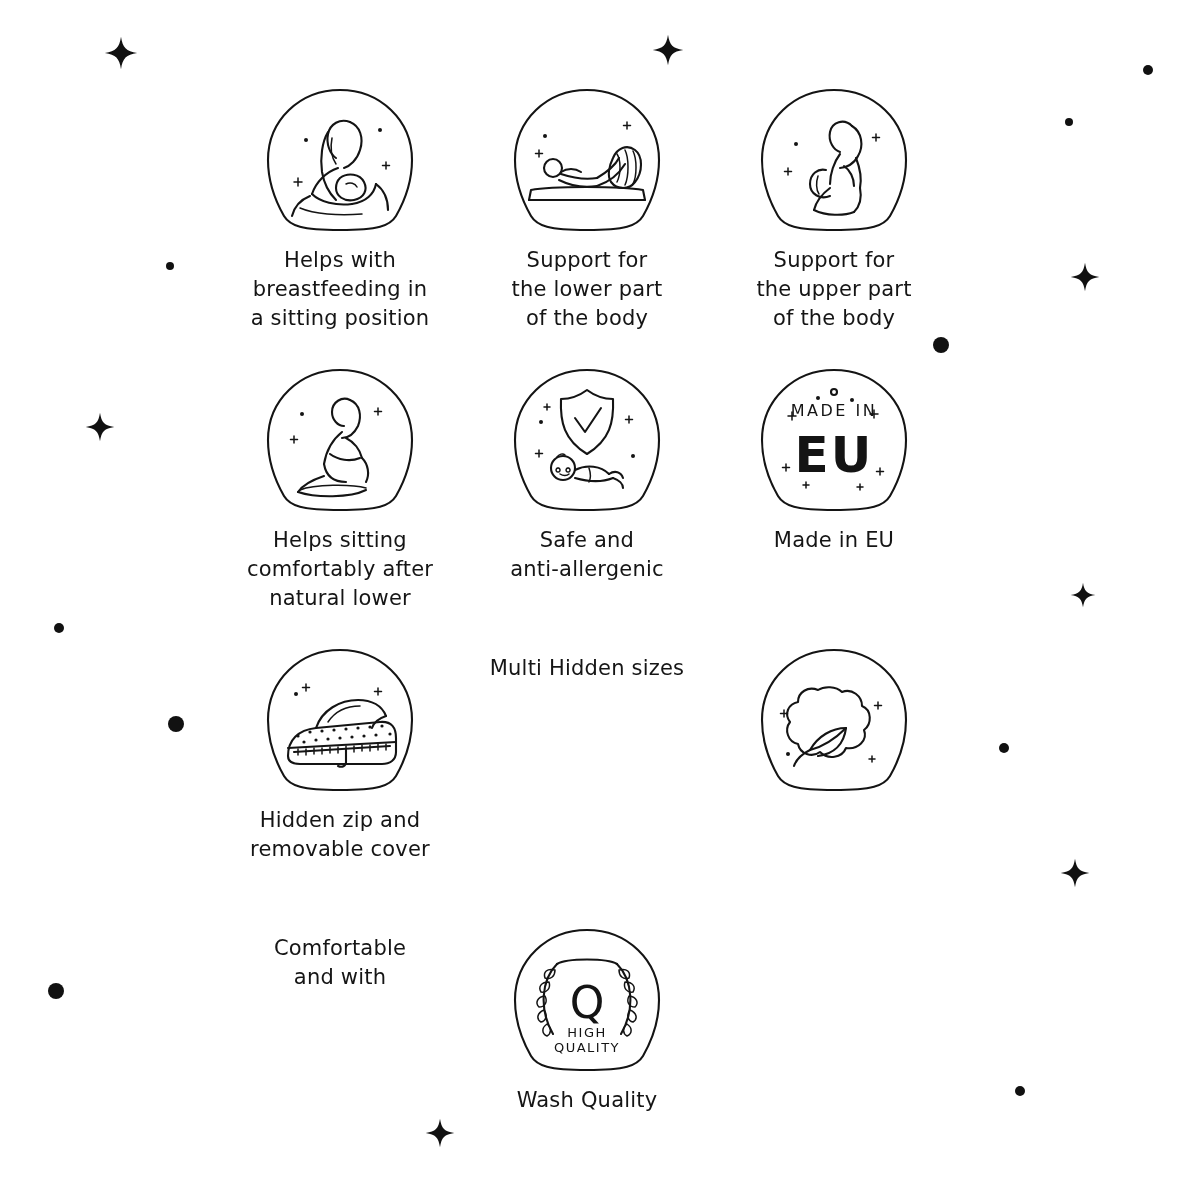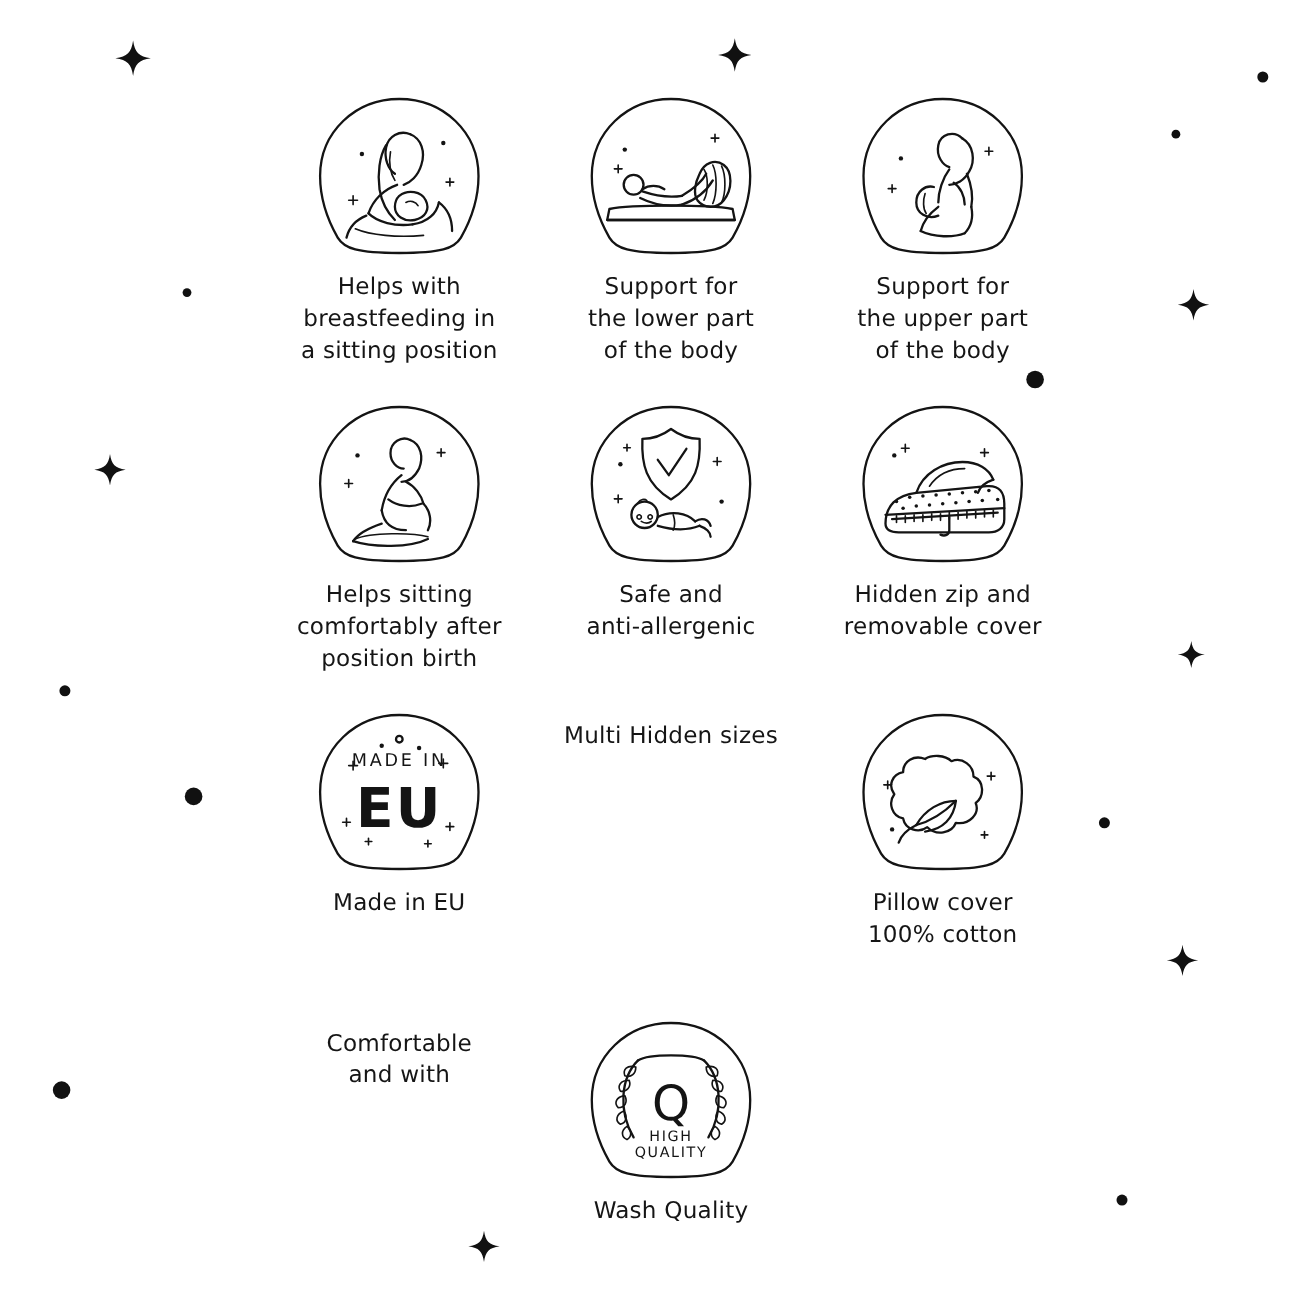--- a/index.html
+++ b/index.html
@@ -31,21 +31,21 @@
   }
   .deco.star { font-weight: 400; }
   .deco.dot {
     border-radius: 50%;
     background: #111;
   }
 
   
   .grid {
     position: absolute;
-    left: 240px;
+    left: 217px;
     top: 84px;
     width: 740px;
     display: grid;
     grid-template-columns: repeat(3, 246px);
     grid-template-rows: repeat(4, 190px);
     column-gap: 1px;
     row-gap: 90px;
   }
 
   .cell {
@@ -248,21 +248,21 @@
           <path class="ink" d="M44 128 C62 134 96 134 112 126"></path>
 
           <path class="ink-thin" d="M46 126 C60 120 98 120 112 124"></path>
           <circle class="ink-fill" cx="48" cy="50" r="2"></circle>
           <path class="ink-thin" d="M40 72 l0 7 M36.5 75.5 l7 0"></path>
           <path class="ink-thin" d="M124 44 l0 7 M120.5 47.5 l7 0"></path>
         </svg>
       </div>
       <div class="caption">Helps sitting
 comfortably after
-position birth</div>
+natural lower</div>
     </div>
 
     <div class="cell">
       <div class="badge">
         <svg viewBox="0 0 172 152">
           <path class="ink" d="M86 6 C46 6 14 36 14 76 C14 100 22 118 30 132 C36 142 48 146 86 146 C124 146 136 142 142 132 C150 118 158 100 158 76 C158 36 126 6 86 6 Z"></path>
 
           <path class="ink" d="M86 26 C78 32 68 35 60 35 C59 58 63 76 86 90 C109 76 113 58 112 35 C104 35 94 32 86 26 Z"></path>
           <path class="ink" d="M74 54 L84 68 L100 44" stroke-width="3.4"></path>
 
@@ -278,20 +278,40 @@
           <path class="ink-thin" d="M88 104 C90 110 90 114 88 118"></path>
           <circle class="ink-fill" cx="40" cy="58" r="2"></circle>
           <circle class="ink-fill" cx="132" cy="92" r="2"></circle>
           <path class="ink-thin" d="M38 86 l0 7 M34.5 89.5 l7 0"></path>
           <path class="ink-thin" d="M128 52 l0 7 M124.5 55.5 l7 0"></path>
           <path class="ink-thin" d="M46 40 l0 6 M43 43 l6 0"></path>
         </svg>
       </div>
       <div class="caption">Safe and
 anti-allergenic</div>
+    </div>
+
+    <div class="cell">
+      <div class="badge">
+        <svg viewBox="0 0 172 152">
+          <path class="ink" d="M86 6 C46 6 14 36 14 76 C14 100 22 118 30 132 C36 142 48 146 86 146 C124 146 136 142 142 132 C150 118 158 100 158 76 C158 36 126 6 86 6 Z"></path>
+          <text class="txt-ink" x="86" y="52" text-anchor="middle" font-size="16" letter-spacing="2.5">MADE IN</text>
+          <text class="txt-ink" x="86" y="108" text-anchor="middle" font-size="50" font-weight="bold" letter-spacing="2">EU</text>
+          <path class="ink-thin" d="M44 48 l0 8 M40 52 l8 0"></path>
+          <path class="ink-thin" d="M126 46 l0 8 M122 50 l8 0"></path>
+          <path class="ink-thin" d="M38 100 l0 7 M34.5 103.5 l7 0"></path>
+          <path class="ink-thin" d="M132 104 l0 7 M128.5 107.5 l7 0"></path>
+          <circle class="ink-fill" cx="70" cy="34" r="2"></circle>
+          <circle class="ink" cx="86" cy="28" r="3"></circle>
+          <circle class="ink-fill" cx="104" cy="36" r="2"></circle>
+          <path class="ink-thin" d="M58 118 l0 6 M55 121 l6 0"></path>
+          <path class="ink-thin" d="M112 120 l0 6 M109 123 l6 0"></path>
+        </svg>
+      </div>
+      <div class="caption">Made in EU</div>
     </div>
 
     <div class="cell">
       <div class="badge">
         <svg viewBox="0 0 172 152">
           <path class="ink" d="M86 6 C46 6 14 36 14 76 C14 100 22 118 30 132 C36 142 48 146 86 146 C124 146 136 142 142 132 C150 118 158 100 158 76 C158 36 126 6 86 6 Z"></path>
 
           <path class="ink" d="M34 112 C34 96 44 86 62 84 L126 78 C138 77 142 84 142 94 L142 108 C142 116 136 120 128 120 L46 120 C38 120 34 117 34 112 Z"></path>
 
           <path class="ink" d="M34 104 L142 98"></path>
@@ -338,62 +358,40 @@
           <circle class="ink-fill" cx="42" cy="50" r="2"></circle>
           <path class="ink-thin" d="M52 40 l0 7 M48.5 43.5 l7 0"></path>
           <path class="ink-thin" d="M124 44 l0 7 M120.5 47.5 l7 0"></path>
         </svg>
       </div>
       <div class="caption">Hidden zip and
 removable cover</div>
     </div>
 
     <div class="cell">
-      <div class="badge">
-        <svg viewBox="0 0 172 152">
-          <path class="ink" d="M86 6 C46 6 14 36 14 76 C14 100 22 118 30 132 C36 142 48 146 86 146 C124 146 136 142 142 132 C150 118 158 100 158 76 C158 36 126 6 86 6 Z"></path>
-          <text class="txt-ink" x="86" y="52" text-anchor="middle" font-size="16" letter-spacing="2.5">MADE IN</text>
-          <text class="txt-ink" x="86" y="108" text-anchor="middle" font-size="50" font-weight="bold" letter-spacing="2">EU</text>
-          <path class="ink-thin" d="M44 48 l0 8 M40 52 l8 0"></path>
-          <path class="ink-thin" d="M126 46 l0 8 M122 50 l8 0"></path>
-          <path class="ink-thin" d="M38 100 l0 7 M34.5 103.5 l7 0"></path>
-          <path class="ink-thin" d="M132 104 l0 7 M128.5 107.5 l7 0"></path>
-          <circle class="ink-fill" cx="70" cy="34" r="2"></circle>
-          <circle class="ink" cx="86" cy="28" r="3"></circle>
-          <circle class="ink-fill" cx="104" cy="36" r="2"></circle>
-          <path class="ink-thin" d="M58 118 l0 6 M55 121 l6 0"></path>
-          <path class="ink-thin" d="M112 120 l0 6 M109 123 l6 0"></path>
-        </svg>
-      </div>
-      <div class="caption">Made in EU</div>
-    </div>
-
-    <div class="cell">
       <div class="caption">Multi Hidden sizes</div>
     </div>
 
 
     <div class="cell">
       <div class="badge">
         <svg viewBox="0 0 172 152">
           <path class="ink" d="M86 6 C46 6 14 36 14 76 C14 100 22 118 30 132 C36 142 48 146 86 146 C124 146 136 142 142 132 C150 118 158 100 158 76 C158 36 126 6 86 6 Z"></path>
 
           <path class="ink" d="M70 46 C60 42 50 48 50 58 C40 60 36 70 42 78 C36 86 40 98 50 100 C52 110 64 114 72 108 C80 116 94 114 98 104 C110 106 120 96 116 86 C124 80 124 66 114 62 C114 52 104 44 94 48 C88 42 76 42 70 46 Z"></path>
 
           <path class="ink" d="M62 106 C70 92 84 84 98 84 C96 100 86 110 70 112"></path>
           <path class="ink" d="M98 84 C90 92 78 102 62 106"></path>
           <path class="ink" d="M62 106 C54 110 48 116 46 122"></path>
           <circle class="ink-fill" cx="40" cy="110" r="2"></circle>
           <path class="ink-thin" d="M36 66 l0 7 M32.5 69.5 l7 0"></path>
           <path class="ink-thin" d="M130 58 l0 7 M126.5 61.5 l7 0"></path>
           <path class="ink-thin" d="M124 112 l0 6 M121 115 l6 0"></path>
         </svg>
       </div>
-      <div class="caption">Pillow cover
-100% cotton</div>
     </div>
 
     <div class="cell">
       <div class="caption">Comfortable
 and with</div>
     </div>
 
     <div class="cell">
       <div class="badge">
         <svg viewBox="0 0 172 152">

